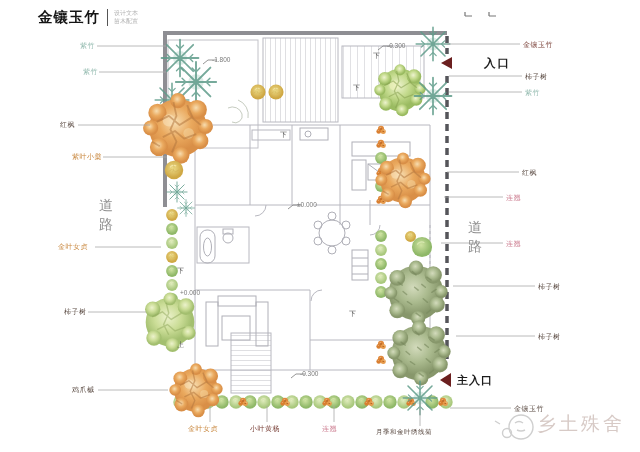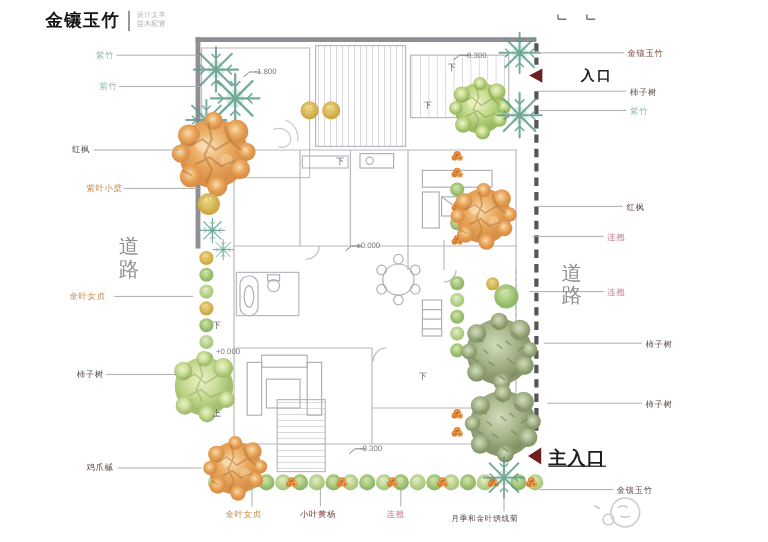--- a/index.html
+++ b/index.html
@@ -2,24 +2,24 @@
 <html><head>
 <meta charset="utf-8">
 <style>
   html,body{margin:0;padding:0;background:#fff;}
   #stage{position:relative;width:640px;height:452px;background:#fff;overflow:hidden;
          font-family:"Liberation Sans","DejaVu Sans",sans-serif;}
   svg{position:absolute;left:0;top:0;}
   .lbl{position:absolute;font-size:7px;white-space:nowrap;letter-spacing:.5px;}
   .teal{color:#8fb8ac;} .orange{color:#c8863c;} .pink{color:#cf8496;}
   .dark{color:#5a4a42;} .maroon{color:#7a4038;}
-  .road{position:absolute;font-size:17px;color:#8f8f8f;width:18px;line-height:19px;
+  .road{position:absolute;font-size:14px;color:#8f8f8f;width:18px;line-height:19px;
         word-break:break-all;letter-spacing:0;}
   .ent{position:absolute;font-weight:bold;font-size:11.5px;color:#1c1c1c;letter-spacing:2px;white-space:nowrap;}
-  .ent.small{font-size:15px;letter-spacing:1px;text-decoration:underline;}
+  .ent.small{font-size:11px;letter-spacing:1px;}
   #title{position:absolute;left:38px;top:8px;display:flex;align-items:flex-start;}
   #title .main{font-size:14.5px;font-weight:800;color:#141414;letter-spacing:1px;}
   #title .bar{width:1px;height:17px;background:#555;margin:1px 6px 0 7px;}
   #title .subs{font-size:6px;color:#b3b3b3;line-height:7.5px;padding-top:2px;}
   #wm-text{position:absolute;left:537px;top:411px;font-size:19px;color:rgba(213,199,195,.95);
            letter-spacing:3px;white-space:nowrap;}
 </style>
 </head>
 <body>
 
@@ -350,13 +350,14 @@
   <div class="lbl dark" style="left:538px;top:282px">柿子树</div>
   <div class="lbl dark" style="left:538px;top:332px">柿子树</div>
   <div class="ent small" style="left:457px;top:373px">主入口</div>
   <div class="lbl dark" style="left:514px;top:404px">金镶玉竹</div>
 
   <div class="lbl orange" style="left:188px;top:424px">金叶女贞</div>
   <div class="lbl maroon" style="left:250px;top:424px">小叶黄杨</div>
   <div class="lbl pink" style="left:322px;top:424px">连翘</div>
   <div class="lbl dark" style="left:376px;top:428px;font-size:6.5px">月季和金叶绣线菊</div>
 
+  <div id="wm-text">乡土殊舍</div>
 </div>
 
 </body></html>

